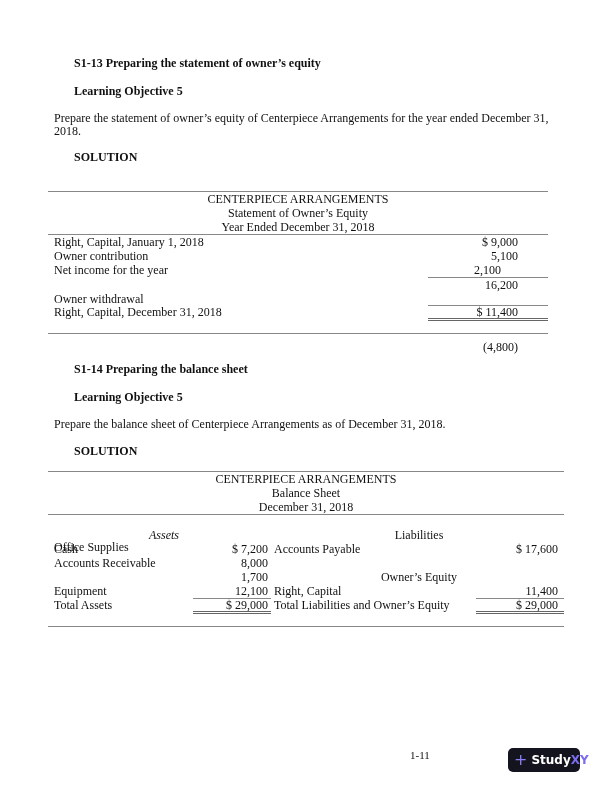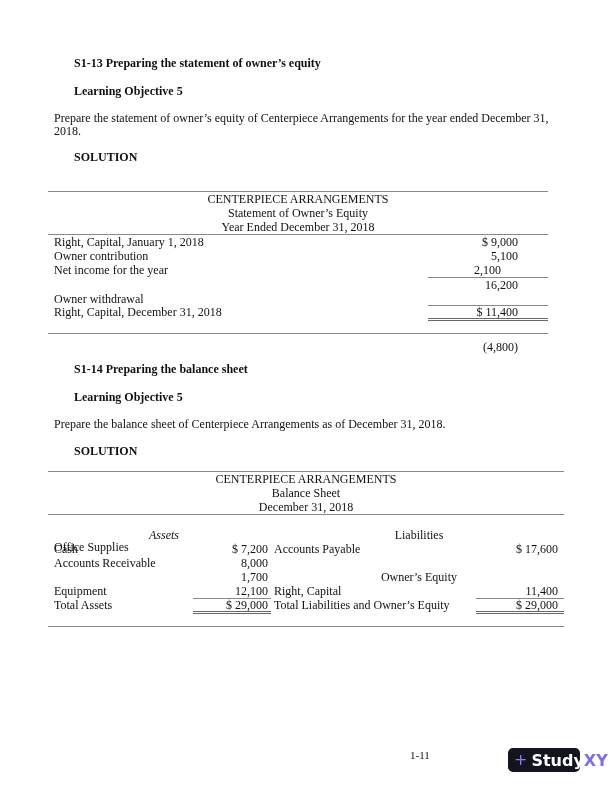--- a/index.html
+++ b/index.html
@@ -12,21 +12,21 @@
   .line.double { height: 3px; background: transparent; border-top: 1px solid #666; border-bottom: 1px solid #666; box-sizing: border-box; }
   .txt { position: absolute; white-space: nowrap; line-height: 14px; }
   .right { text-align: right; }
   .center { text-align: center; }
   .badge {
     position: absolute; left: 508px; top: 748px; width: 72px; height: 24px;
     background: #14141f; border-radius: 5px; display: flex; align-items: center;
     padding-left: 6px; box-sizing: border-box; gap: 4px;
   }
   .badge .plus { color: #8b7ff5; font-family: "DejaVu Sans", sans-serif; font-size: 16px; line-height: 16px; }
-  .badge .brand { font-family: "DejaVu Sans", sans-serif; font-weight: bold; font-size: 16px; color: #fff; }
+  .badge .brand { font-family: "DejaVu Sans", sans-serif; font-weight: bold; font-size: 12px; color: #fff; }
   .badge .brand .xy { color: #7b6cf0; }
 </style>
 </head>
 <body>
 
 <div class="txt bold" style="left:54px;top:56px;">S1-13 Preparing the statement of owner’s equity</div>
 <div class="txt bold" style="left:54px;top:84px;">Learning Objective 5</div>
 <div class="txt" style="left:54px;top:111px;">Prepare the statement of owner’s equity of Centerpiece Arrangements for the year ended December 31,</div>
 <div class="txt" style="left:54px;top:124px;">2018.</div>
 <div class="txt bold" style="left:54px;top:150px;">SOLUTION</div>

